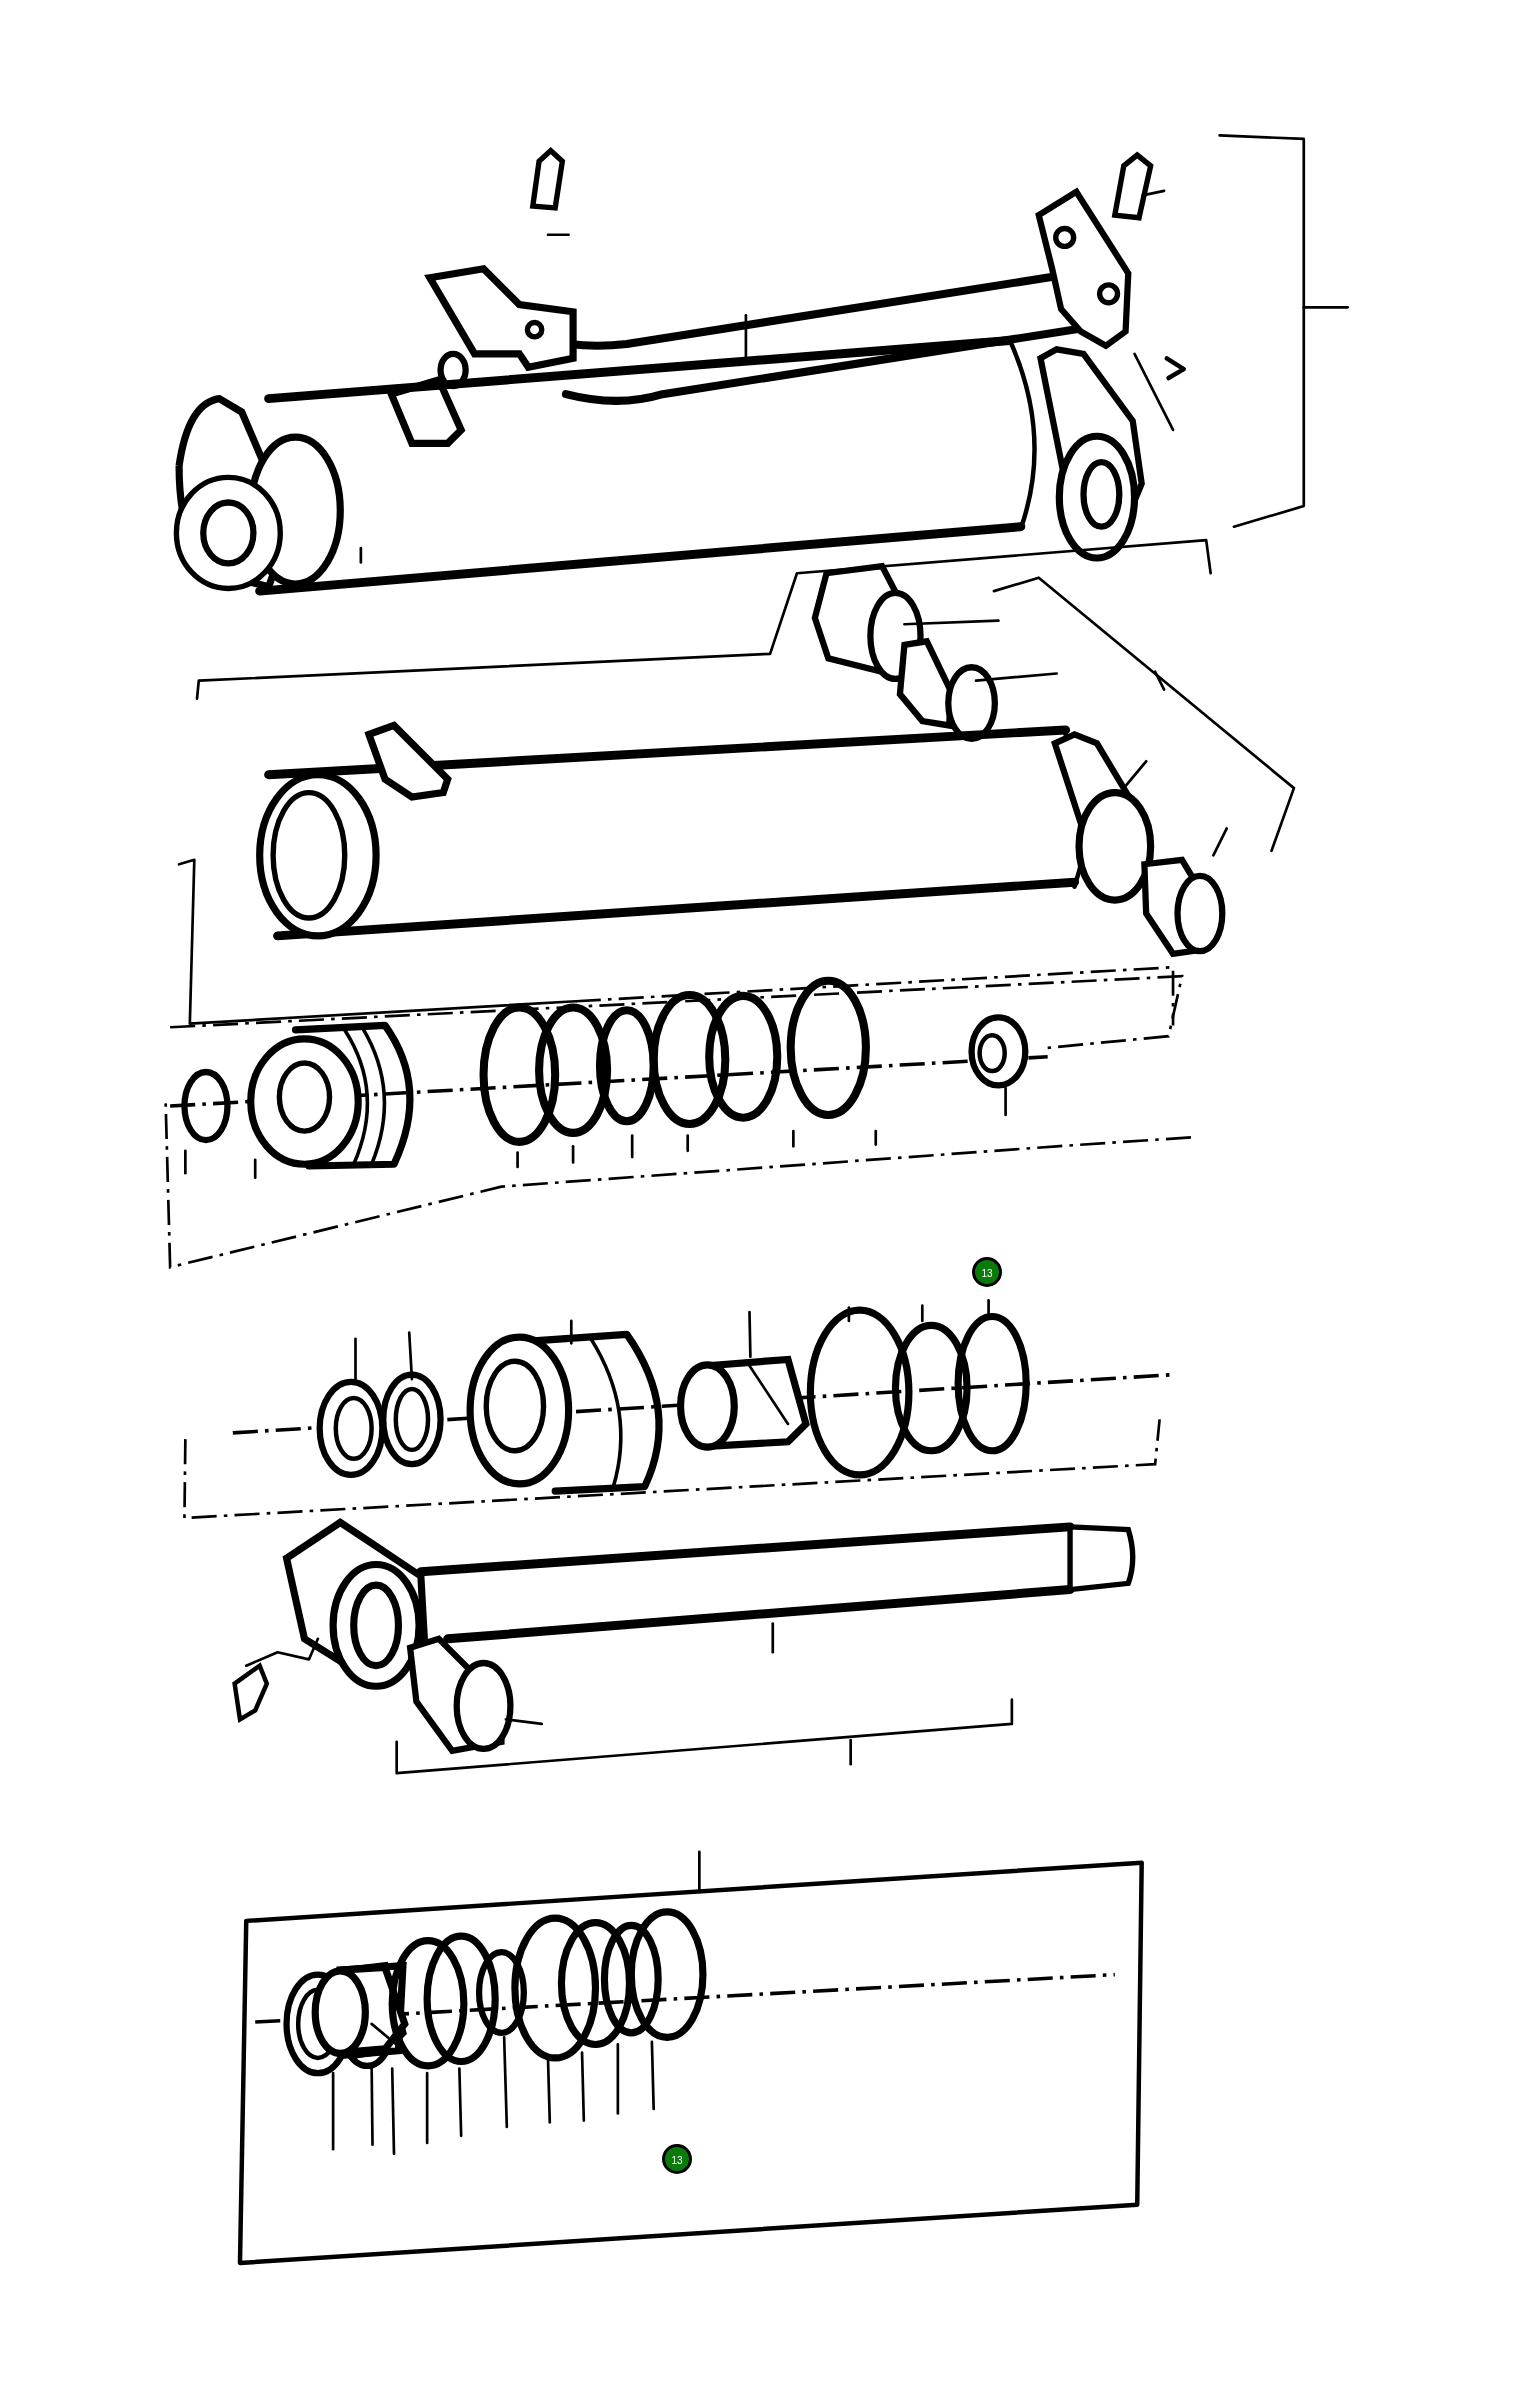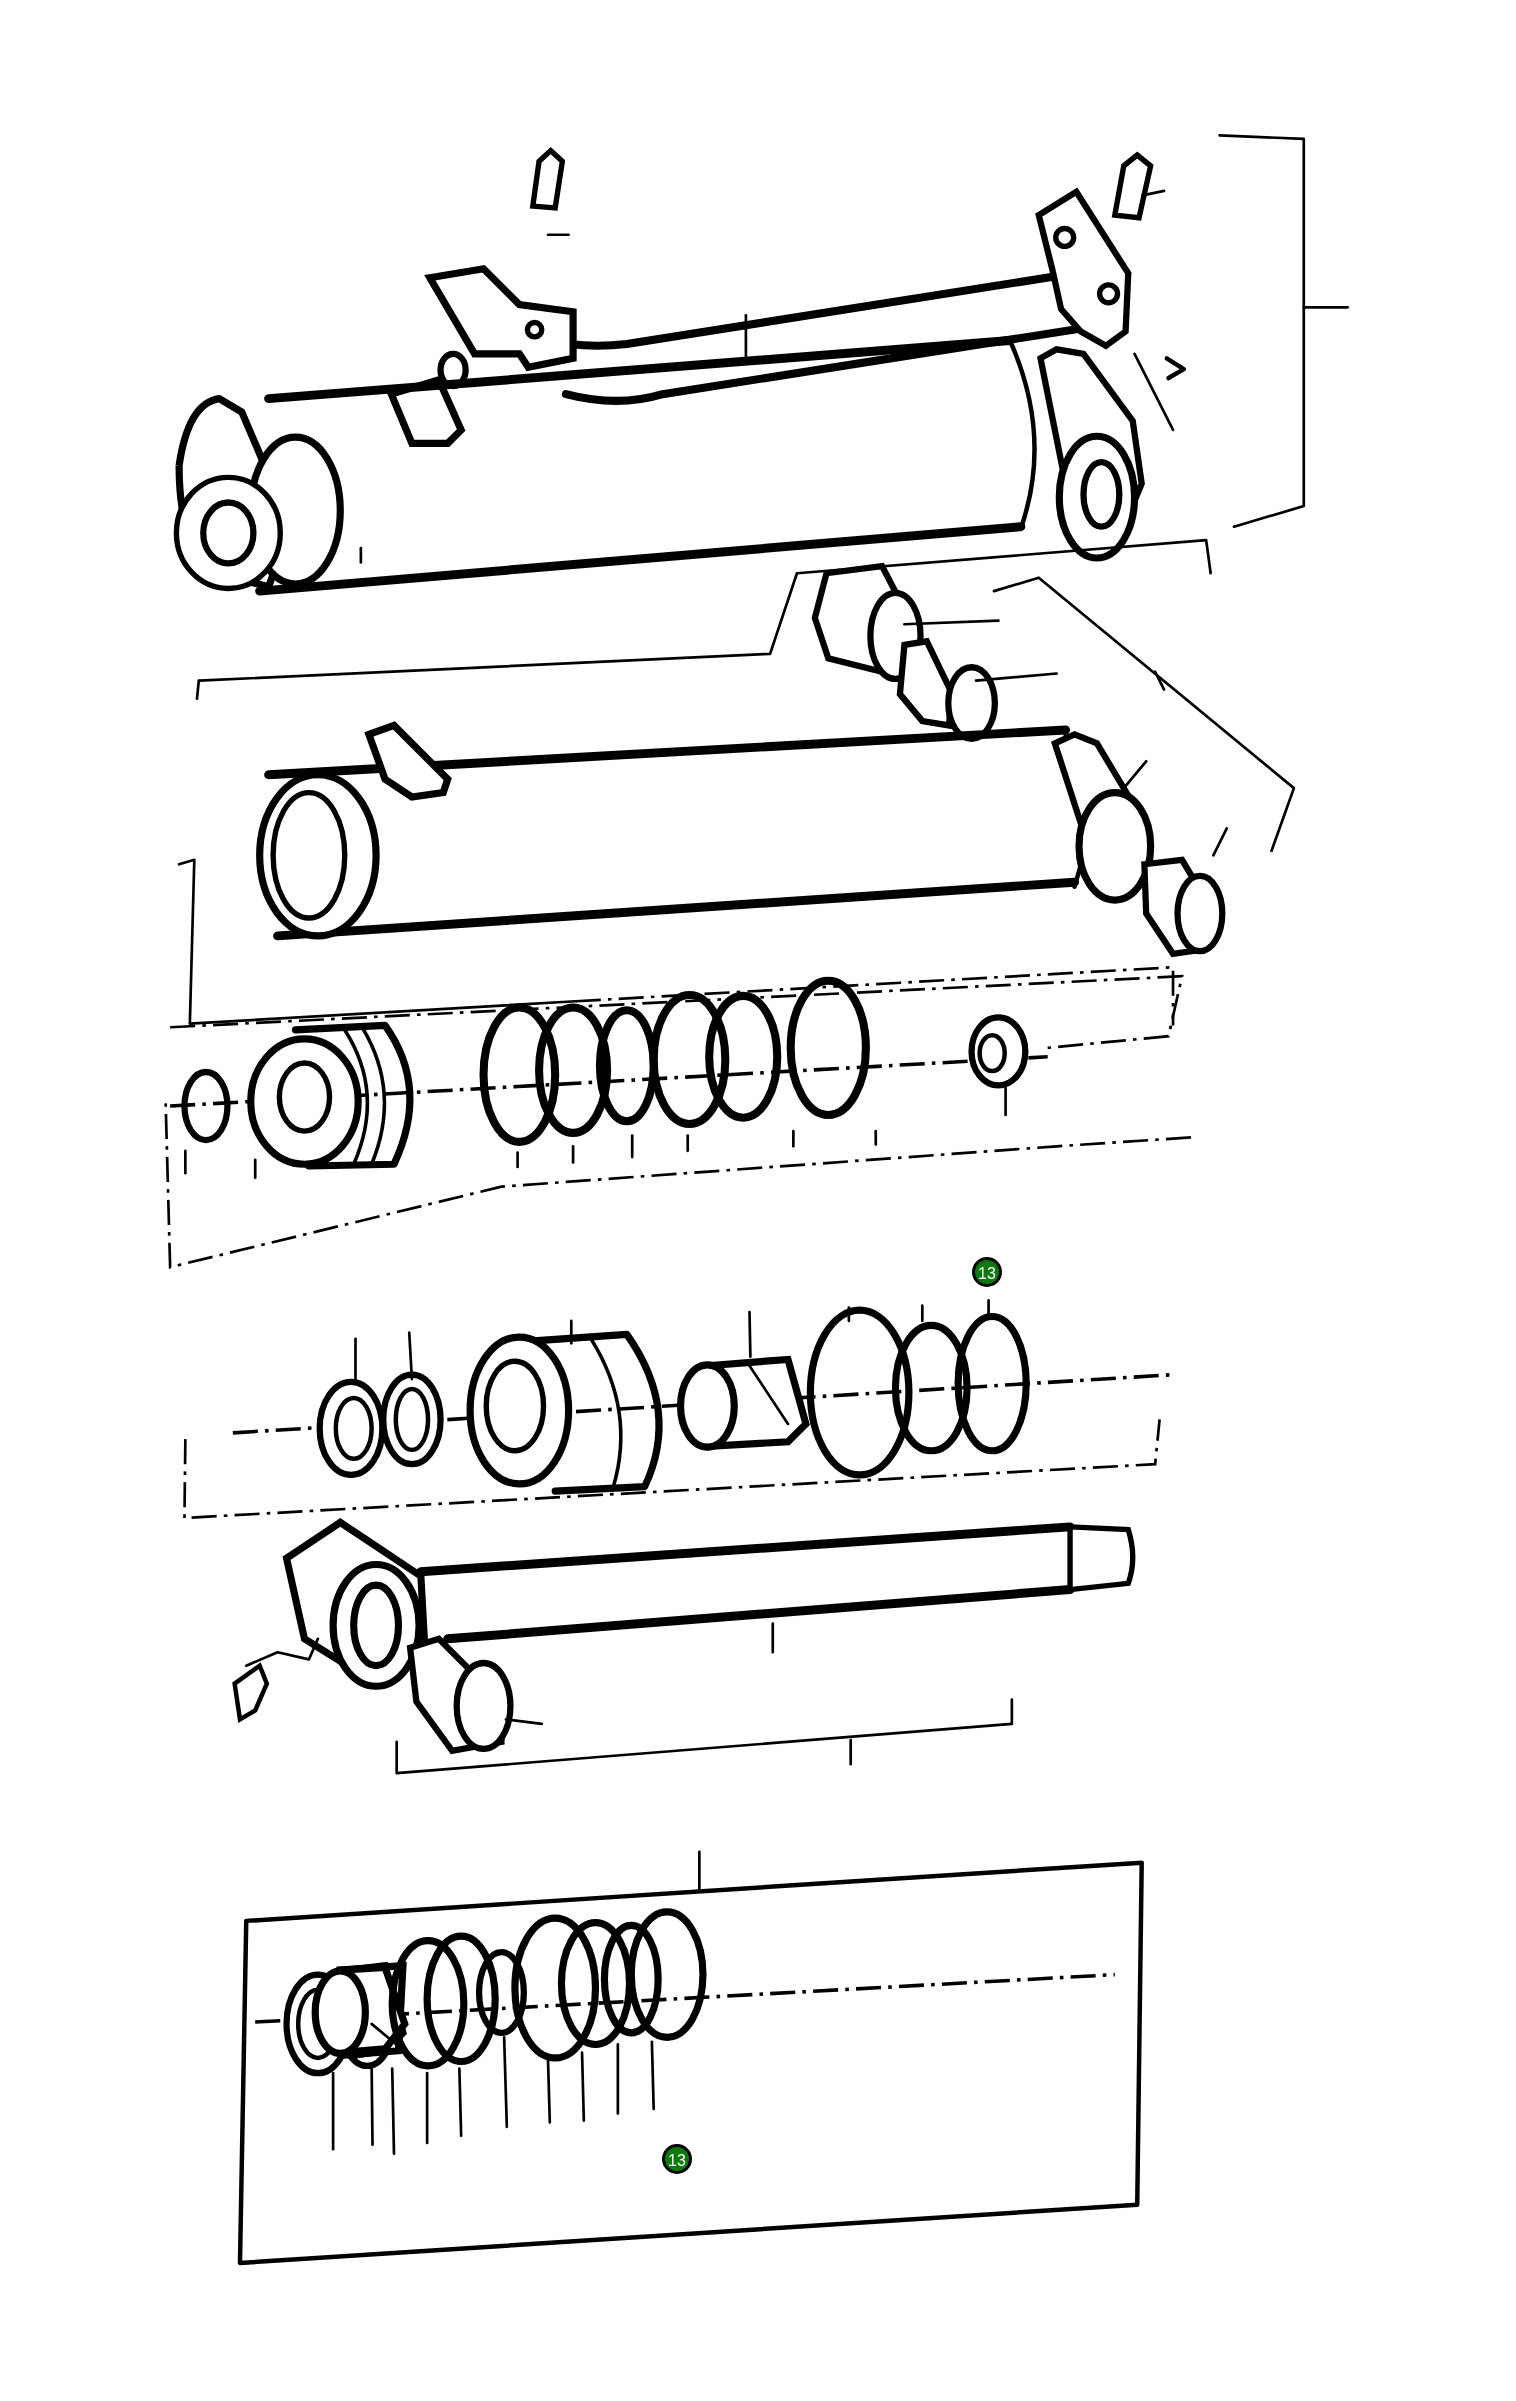--- a/index.html
+++ b/index.html
@@ -2,21 +2,21 @@
 <html style="font-size:14.3px"><head>
 <meta charset="utf-8">
 <style>
   html, body { margin: 0; padding: 0; background: #ffffff; }
   body { width: 1516px; height: 2401px; position: relative; overflow: hidden;
          font-family: "Liberation Sans", sans-serif; }
   #diagram { position: absolute; left: 0; top: 0; width: 1516px; height: 2401px; }
   .callout { position: absolute; width: 30px; height: 30px; border-radius: 50%;
              border: 3.6px solid #000; box-sizing: border-box; display: flex;
              align-items: center; justify-content: center; cursor: pointer; }
-  .callout span { font-family: "Liberation Sans", sans-serif; font-size: 16px;
+  .callout span { font-family: "Liberation Sans", sans-serif; font-size: 10px;
                   color: #ffffff; line-height: 1; padding-top: 3.6px; }
   svg .ink { stroke: #000; fill: none; stroke-linecap: round; stroke-linejoin: round; }
   svg .fill { fill: #fff; stroke: #000; }
   svg .dash { stroke: #000; fill: none; stroke-dasharray: 28 8 4 8; }
 </style>
 </head>
 <body>
 
 <svg id="diagram" viewBox="0 0 1693 2681" xmlns="http://www.w3.org/2000/svg">
 

